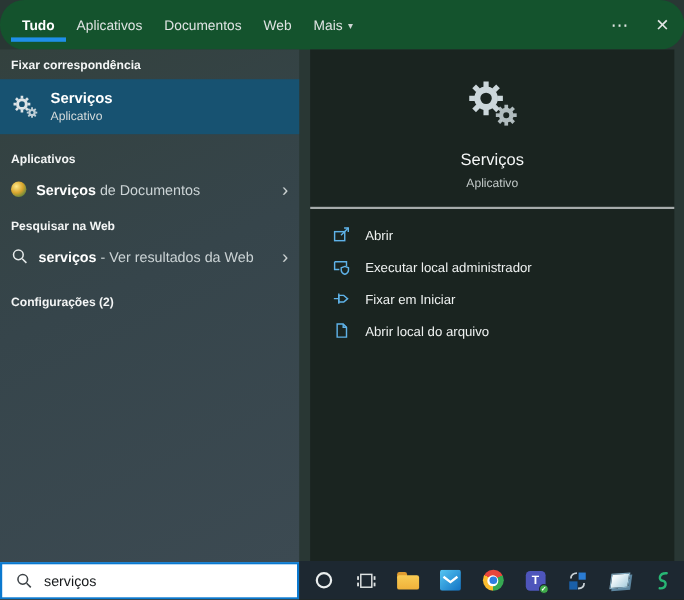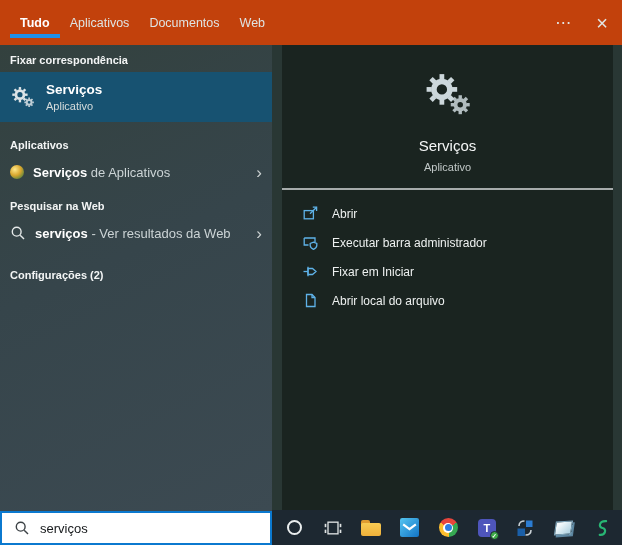--- a/index.html
+++ b/index.html
@@ -1,20 +1,20 @@
 <!DOCTYPE html>
 <html><head>
 <meta charset="utf-8">
 <style>
   * { margin:0; padding:0; box-sizing:border-box; }
   body { font-family:"Liberation Sans", sans-serif; background:#111; }
   .stage{ position:relative; width:622px; height:545px; background:#293734; overflow:hidden; }
 
   
-  .topbar{ position:absolute; left:0; top:0; width:622px; height:45px; background:#c2410c; }
+  .topbar{ position:absolute; left:0; top:0; width:622px; height:45px; background:#14532d;border-radius:22px; }
   .tabs{ position:absolute; left:18px; top:0; height:45px; display:flex; gap:16px; align-items:stretch; }
   .tab{ position:relative; display:flex; align-items:center; gap:5px; font-size:12.5px; color:#dfe4e3; cursor:default; padding:0 2px; }
   .tab.active{ font-weight:bold; color:#ffffff; }
   .tab.active::after{ content:""; position:absolute; left:-8px; right:-8px; bottom:7px; height:4px; background:#1f8fe8; }
   .tab .dd{ font-size:9px; color:#cfd5d4; }
   .winctl{ position:absolute; right:14px; top:0; height:45px; display:flex; align-items:center; gap:24px; color:#e2e6e5; }
   .winctl .more{ font-size:16px; letter-spacing:1px; }
   .winctl .close{ font-size:20px; line-height:1; }
 
   
@@ -114,20 +114,24 @@
         </div>
       <div class="tab">
           <span>Aplicativos</span>
         </div>
       <div class="tab">
           <span>Documentos</span>
         </div>
       <div class="tab">
           <span>Web</span>
         </div>
+      <div class="tab">
+        <span>Mais</span>
+        <span class="dd">▾</span>
+      </div>
     </div>
     <div class="winctl">
       <span class="more">⋯</span>
       <span class="close">×</span>
     </div>
   </div>
 
   <div class="left-panel">
     <div class="sec-h">Fixar correspondência</div>
 
@@ -137,21 +141,21 @@
         </svg>
       <div class="bm-text">
         <div class="bm-title">Serviços</div>
         <div class="bm-sub">Aplicativo</div>
       </div>
     </div>
 
     <div class="sec-h gap-apps">Aplicativos</div>
     <div class="row-item">
       <span class="sphere"></span>
-      <span><span class="b">Serviços</span><span class="r"> de Aplicativos</span></span>
+      <span><span class="b">Serviços</span><span class="r"> de Documentos</span></span>
       <span class="chev">›</span>
     </div>
 
     <div class="sec-h gap-web">Pesquisar na Web</div>
     <div class="row-item">
       <svg class="aicon" style="width:16px;height:16px;color:#e6eaea" viewBox="0 0 16 16">
         <circle cx="6.7" cy="6.7" r="4.4" fill="none" stroke="currentColor" stroke-width="1.4"></circle>
         <line x1="10.2" y1="10.2" x2="14" y2="14" stroke="currentColor" stroke-width="1.4"></line>
       </svg>
       <span><span class="b">serviços</span><span class="r"> - Ver resultados da Web</span></span>
@@ -177,21 +181,21 @@
             <path d="M10.8 2.2 H14.6 V6"></path>
         </svg>
         <span>Abrir</span>
       </div>
       <div class="action-row">
         <svg class="aicon" viewBox="0 0 17 17" fill="none" stroke="currentColor" stroke-width="1.3">
           <path d="M2.2 4 H13 V8"></path>
             <path d="M2.2 4 V11 H6.5"></path>
           <path d="M11.5 8.2 l3.3 1.2 v2.2 c0 2 -1.6 3.1 -3.3 3.8 c-1.7 -.7 -3.3 -1.8 -3.3 -3.8 V9.4 Z" fill="#1a2420"></path>
         </svg>
-        <span>Executar barra administrador</span>
+        <span>Executar local administrador</span>
       </div>
       <div class="action-row">
         <svg class="aicon" viewBox="0 0 17 17" fill="none" stroke="currentColor" stroke-width="1.3">
           <line x1="1.5" y1="8.5" x2="6" y2="8.5"></line>
             <path d="M6 5.5 h4.5 l3.5 3 -3.5 3 H6 Z"></path>
             <line x1="6" y1="3.8" x2="6" y2="13.2"></line>
         </svg>
         <span>Fixar em Iniciar</span>
       </div>
       <div class="action-row">

